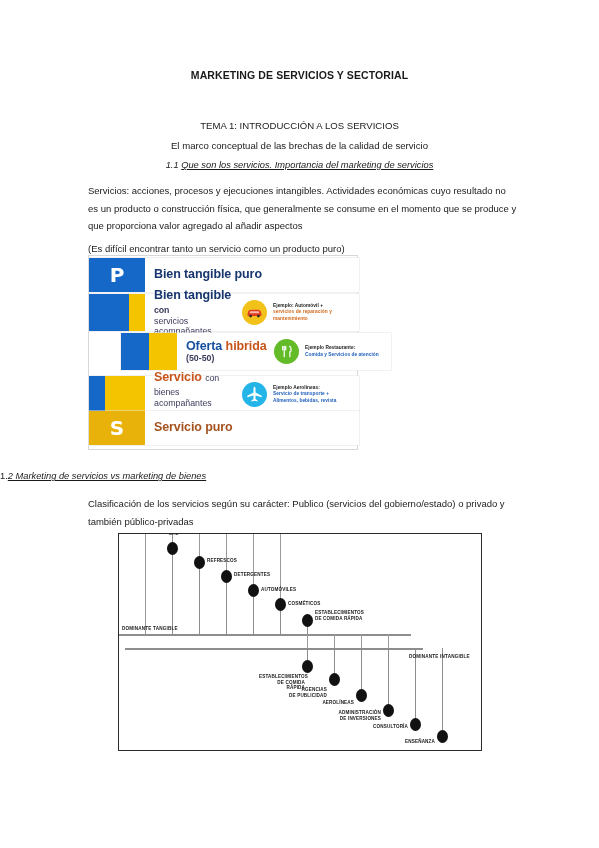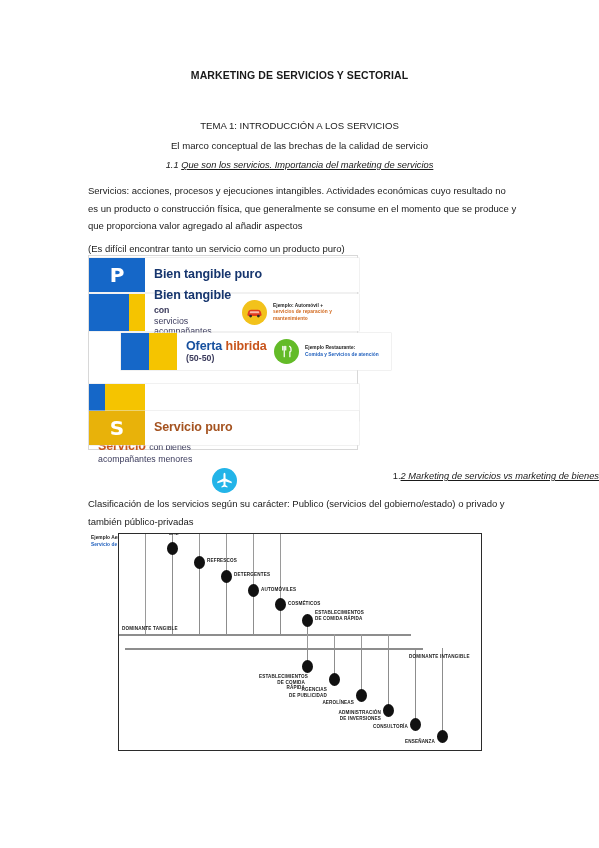--- a/index.html
+++ b/index.html
@@ -66,21 +66,21 @@
     line-height: 17.5px;
     text-align: left;
   }
   .para-1 { top: 182px; }
   .para-2 { top: 240px; }
 
   .heading-12 {
     position: absolute;
     left: 0; right: 0;
     top: 471px;
-    text-align: right;
+    text-align: left;
     font-size: 9.3px;
   }
   .heading-12 .num { font-style: normal; }
   .heading-12 .ul { text-decoration: underline; font-style: italic; }
 
   .para-3 {
     top: 495px;
   }
 
   
@@ -308,21 +308,21 @@
           </svg>
         </div>
       </div>
       <div class="example-cell">
         <div class="ex-line ex-b">Ejemplo Restaurante:</div>
         <div class="ex-line ex-u">Comida y Servicios de
 atención</div>
       </div>
     </div>
 
-    <div class="fig1-row" style="top:128px; height:37px;flex-direction:column;">
+    <div class="fig1-row" style="top:120px; height:37px;">
       <div class="bar">
         <div class="blue" style="width:28%;"></div>
         <div class="gold" style="width:72%;"></div>
       </div>
       <div class="fig1-label">
         <div class="lbl-big"><span class="t-orange">Servicio</span> <span class="lbl-small" style="font-weight:normal;">con bienes</span></div>
         <div class="lbl-small">acompañantes menores</div>
       </div>
       <div class="icon-cell">
         <div class="icon-circle ic-blue">

